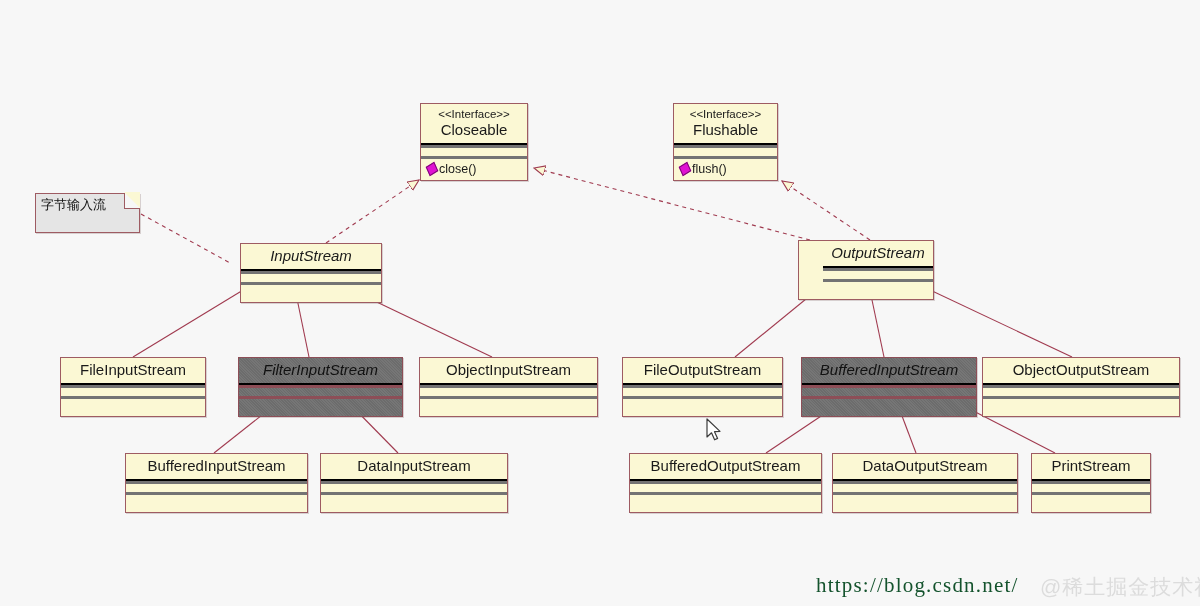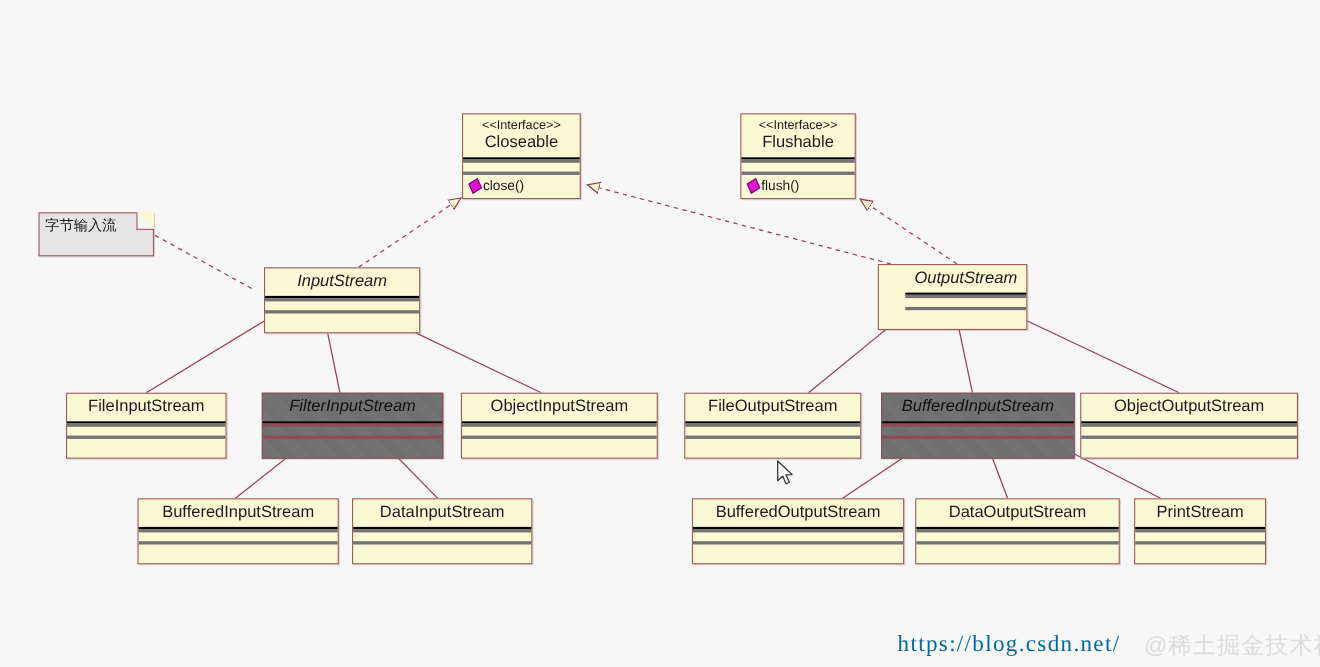--- a/index.html
+++ b/index.html
@@ -141,21 +141,21 @@
   
   .watermark {
     position: absolute;
     white-space: nowrap;
     user-select: none;
   }
   .wm-url {
     font-family: "Liberation Serif", "DejaVu Serif", serif;
     font-size: 21px;
     letter-spacing: 1.2px;
-    color: #0369a1;
+    color: #14532d;
   }
   .wm-cn {
     font-family: "Liberation Sans", "DejaVu Sans", sans-serif;
     font-size: 21px;
     letter-spacing: 1px;
     color: #dcdcdc;
   }
 </style>
 </head>
 <body>
@@ -323,21 +323,21 @@
   </div>
 
   <div class="uml-box" style="left:125px; top:453px; width:183px;">
     <div class="title">
       <span class="cname">BufferedInputStream</span>
     </div>
     <div class="compartment"></div>
     <div class="compartment tall"></div>
   </div>
 
-  <div class="uml-box" style="left:320px; top:453px; width:164px;">
+  <div class="uml-box" style="left:320px; top:453px; width:188px;">
     <div class="title">
       <span class="cname">DataInputStream</span>
     </div>
     <div class="compartment"></div>
     <div class="compartment tall"></div>
   </div>
 
   <div class="uml-box" style="left:629px; top:453px; width:193px;">
     <div class="title">
       <span class="cname">BufferedOutputStream</span>

